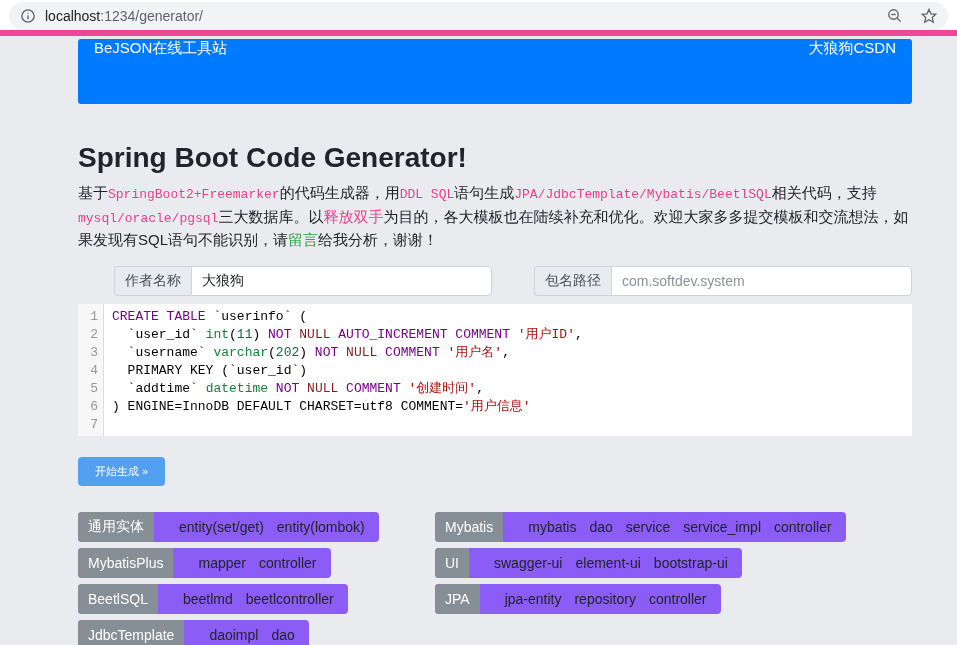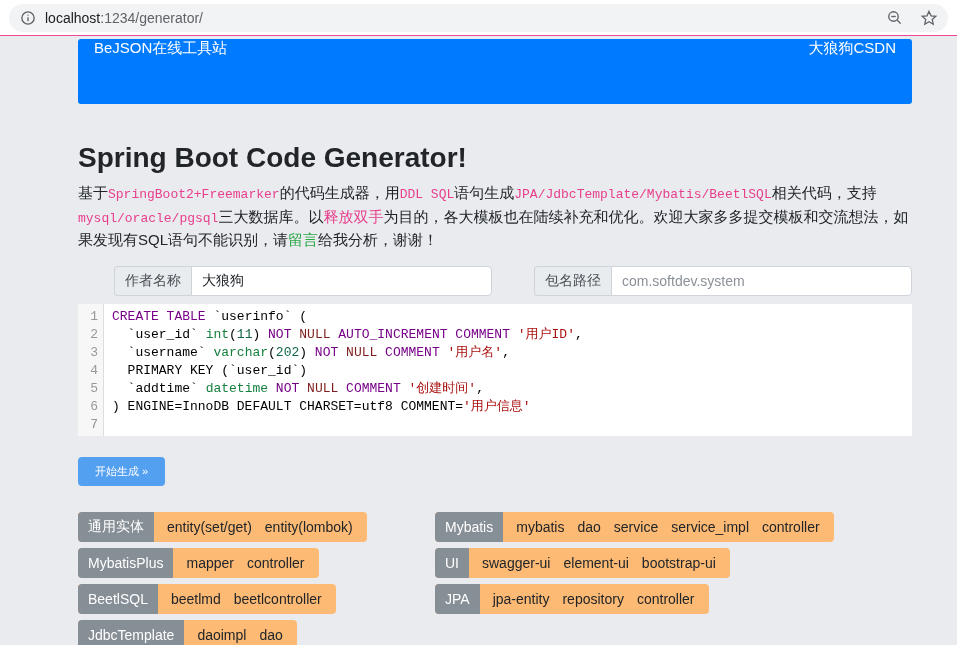--- a/index.html
+++ b/index.html
@@ -4,22 +4,22 @@
 <style>
   html,body{margin:0;padding:0;}
   body{
     width:957px;height:645px;overflow:hidden;
     background:#e9ebee;
     font-family:"Liberation Sans", sans-serif;
     -webkit-font-smoothing:antialiased;
   }
   
   .chrome{
-    height:36px;background:#ffffff;border-bottom:1px solid #ec4899;
-    display:flex;align-items:center;padding:0 9px;box-sizing:border-box;
+    height:36px;background:#ffffff;border-bottom:6px solid #ec4899;
+    display:flex;align-items:flex-end;padding:0 9px;box-sizing:border-box;
   }
   .omnibox{
     flex:1;height:28px;background:#f1f3f4;border-radius:14px;
     display:flex;align-items:center;padding:0 10px;box-sizing:border-box;
   }
   .omnibox .url{font-size:14px;margin-left:8px;white-space:nowrap;flex:1;}
   .url-host{color:#202124;}
   .url-rest{color:#5f6368;}
   .chrome-icon{width:18px;height:18px;color:#5f6368;flex:0 0 auto;}
   .chrome-icon svg{width:100%;height:100%;display:block;}
@@ -79,28 +79,28 @@
   .btn-generate{
     margin-top:21px;display:inline-block;background:#54a0f0;color:#ffffff;
     border:none;border-radius:4px;font-size:11px;padding:7px 17px;cursor:pointer;
     font-family:"Liberation Sans", sans-serif;
   }
   
   .groups{margin-top:26px;display:flex;}
   .groups-col-left{width:357px;flex:0 0 auto;}
   .groups-col-right{flex:1;}
   .tag-group{
-    display:inline-flex;align-items:stretch;background:#fdba74;border-radius:4px;
+    display:inline-flex;align-items:stretch;background:#8b5cf6;border-radius:4px;
     height:30px;margin-bottom:6px;overflow:hidden;
   }
   .tag-label{
     background:#868e96;color:#ffffff;font-size:14px;padding:0 10px;
     display:flex;align-items:center;white-space:nowrap;
   }
-  .tag-items{display:flex;align-items:center;padding:0 14px 0 0;}
+  .tag-items{display:flex;align-items:center;padding:0 14px 0 12px;}
   .tag-item{
     font-size:14px;color:#212529;margin-left:13px;white-space:nowrap;cursor:pointer;
   }
   .group-row{display:block;}
 </style>
 </head>
 <body>
 
 <div class="chrome">
   <div class="omnibox">

